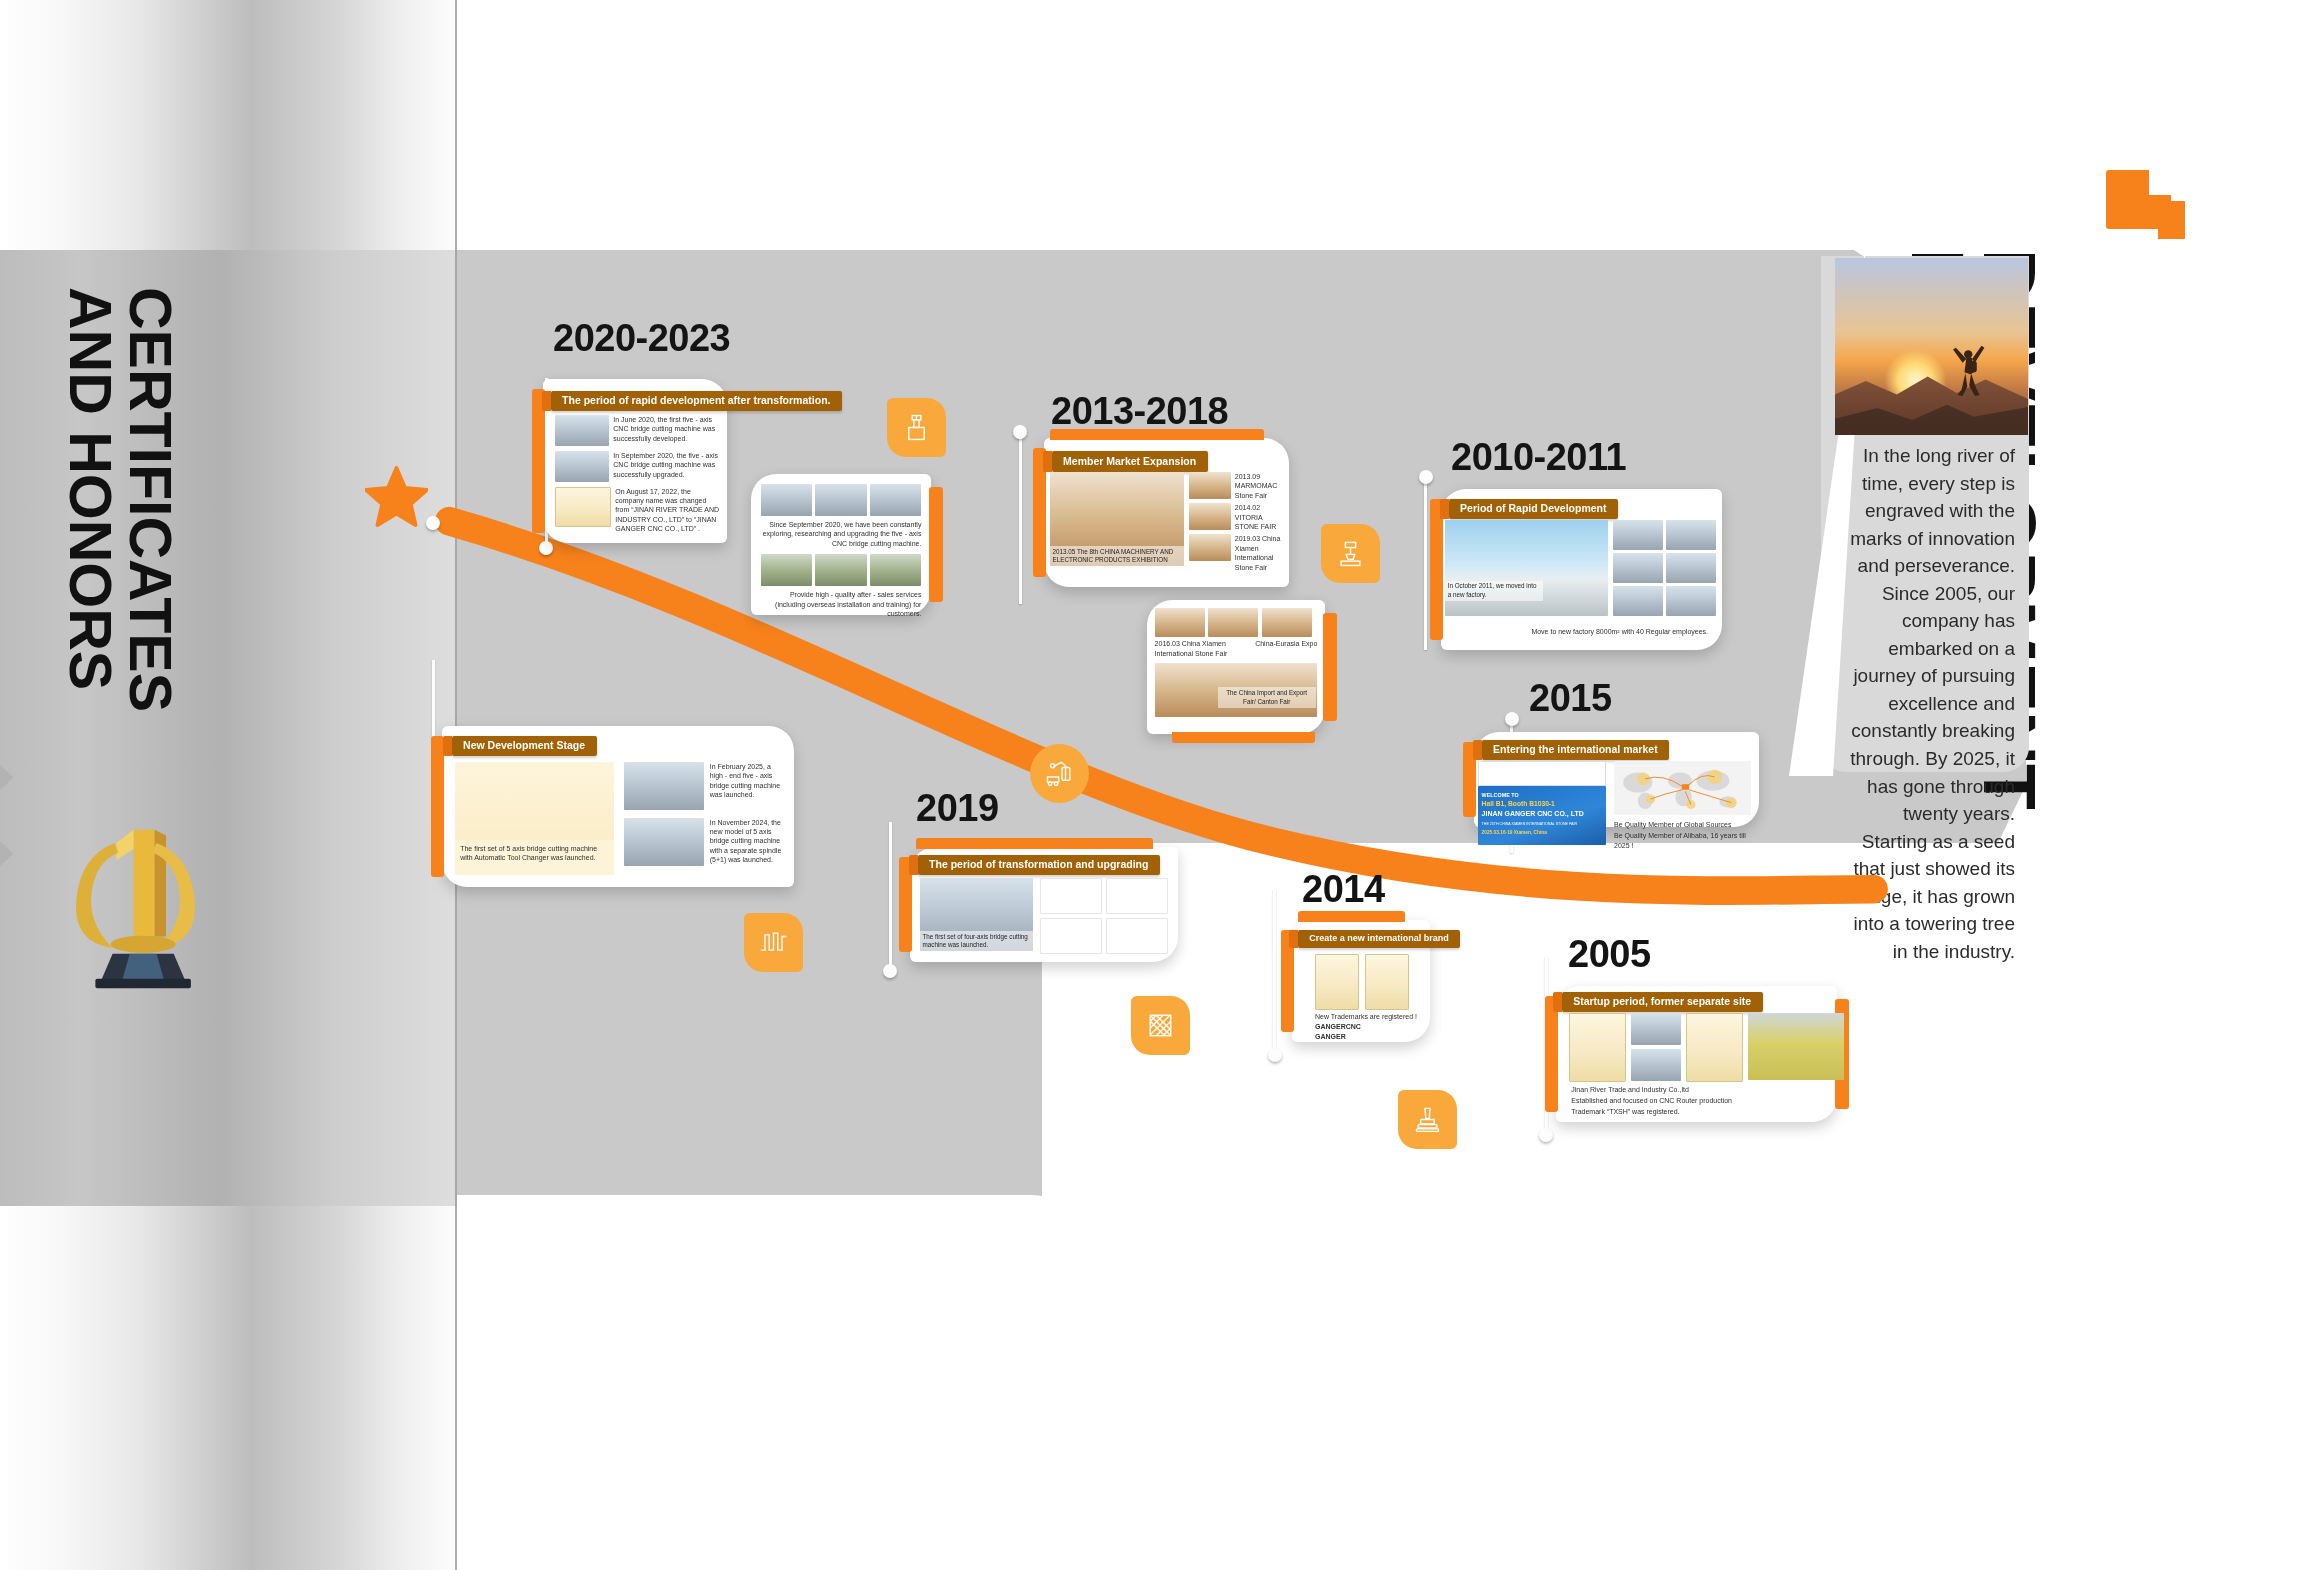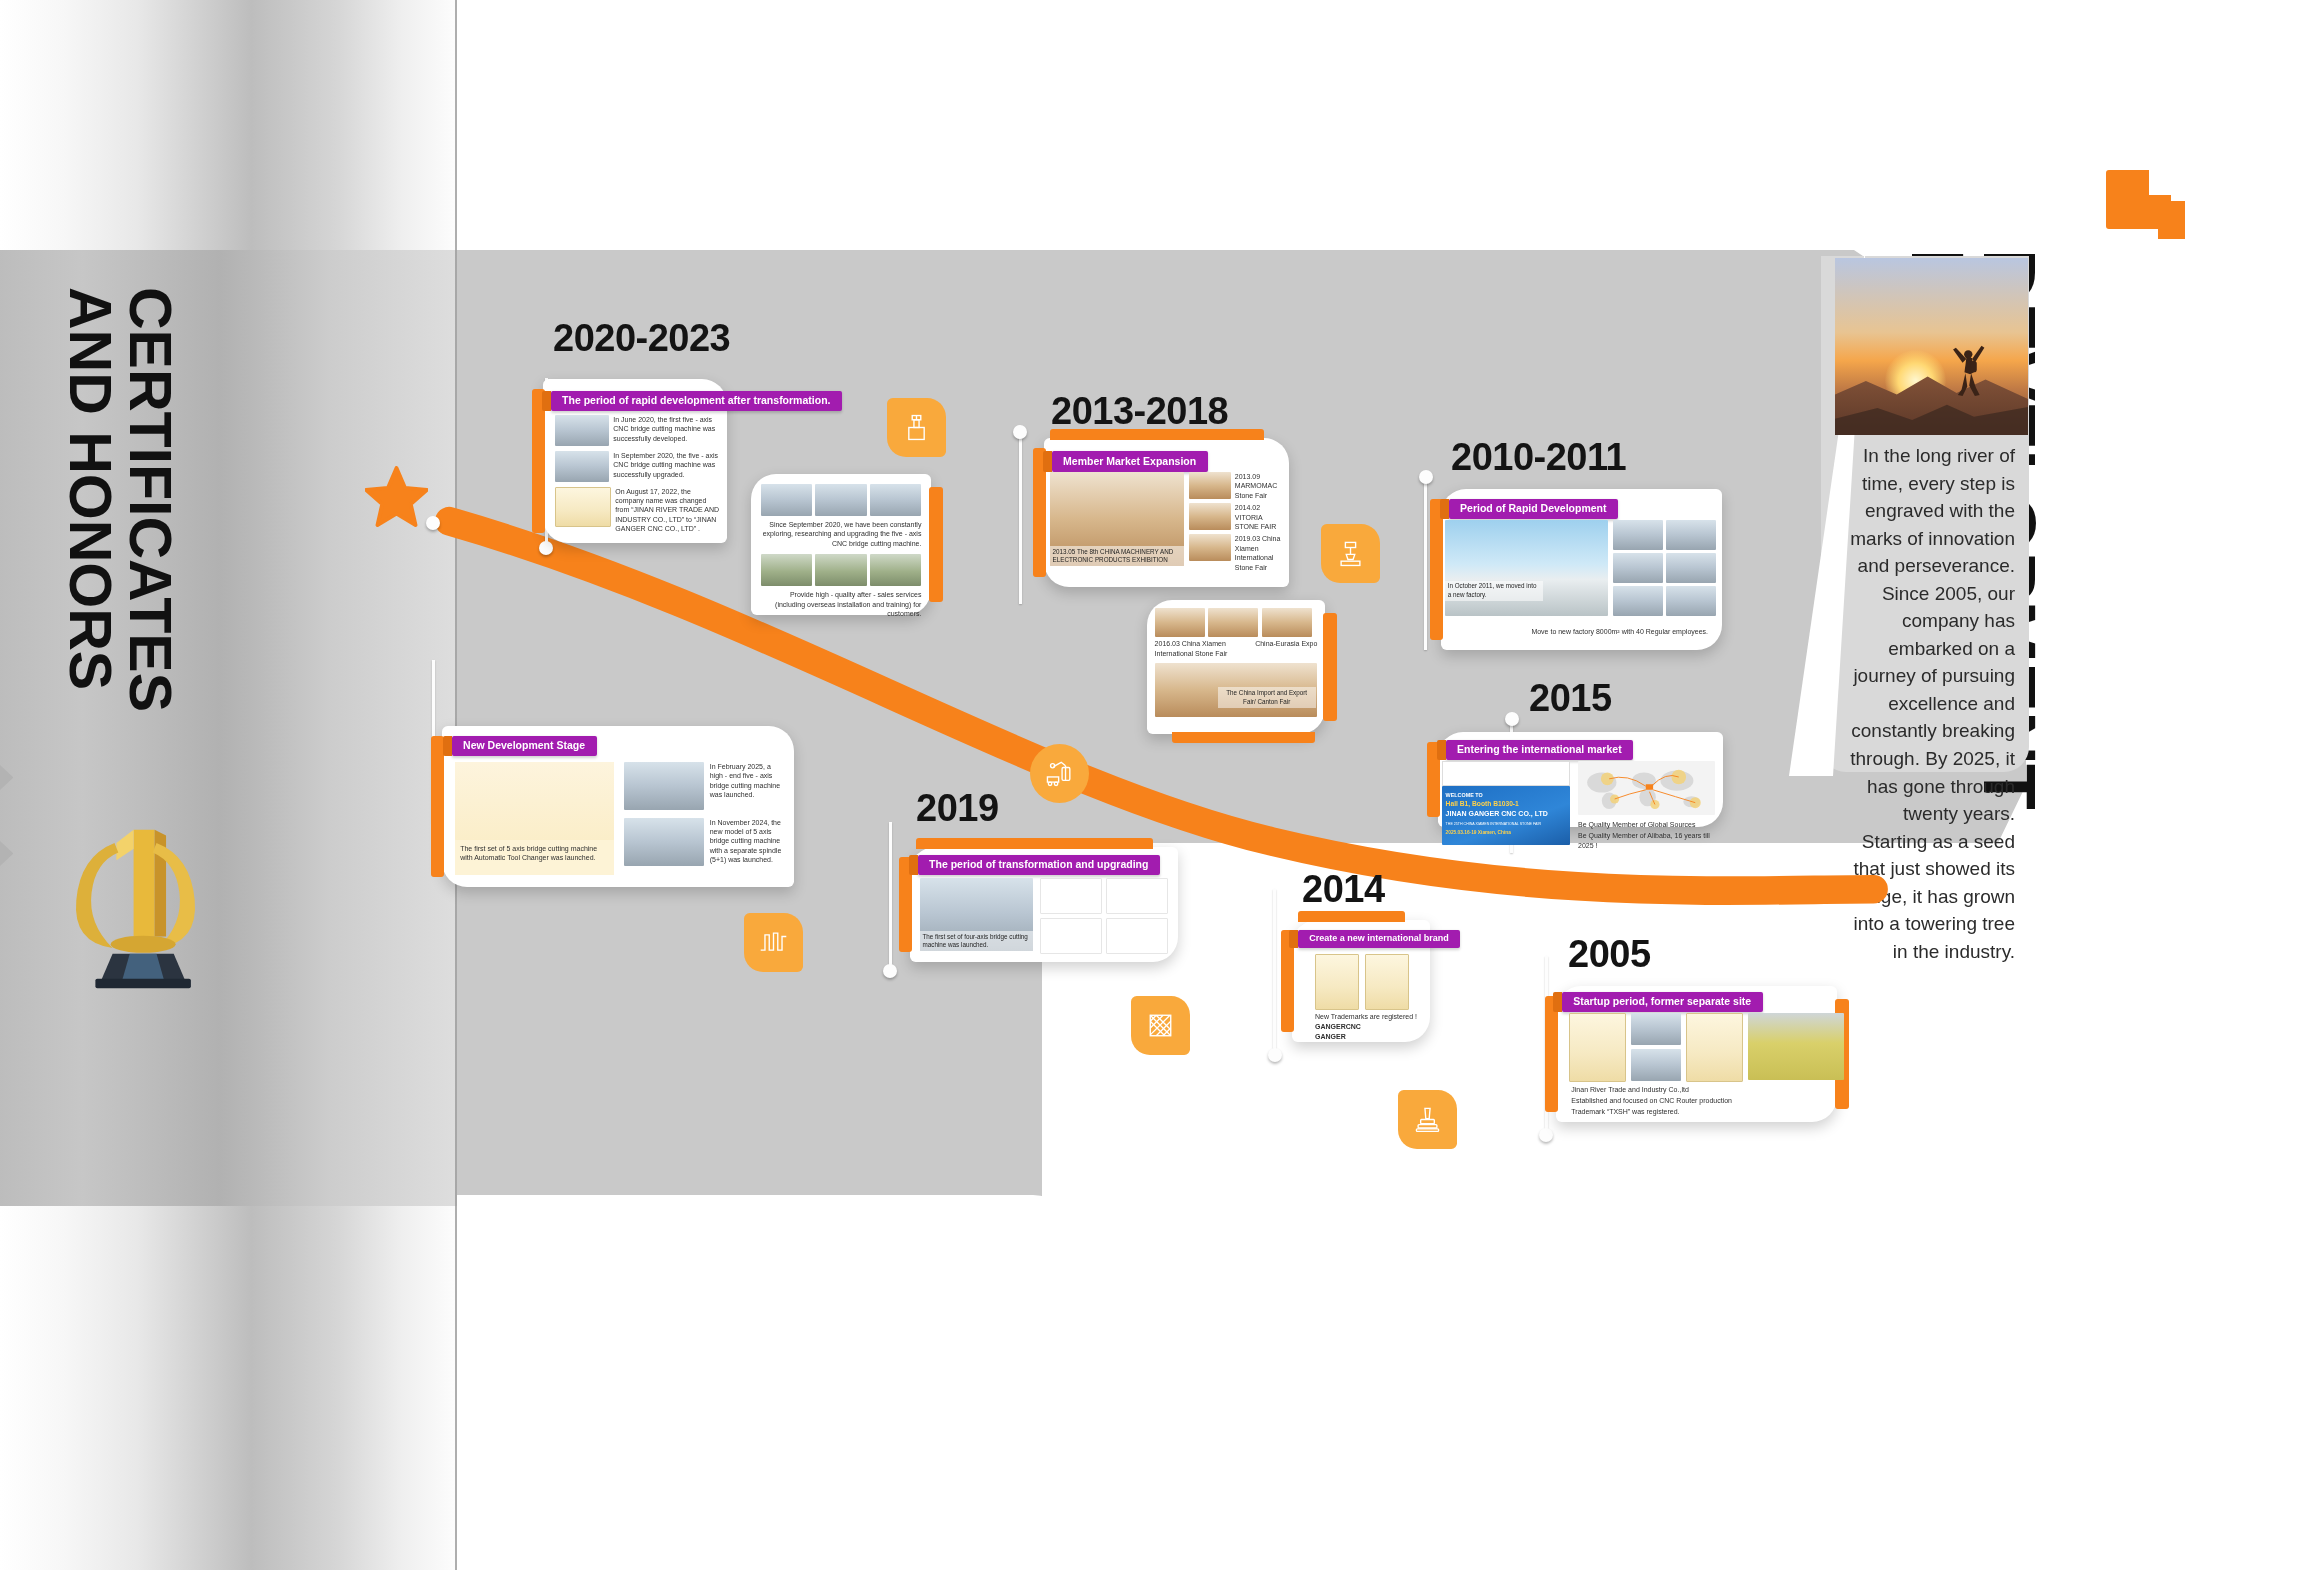--- a/index.html
+++ b/index.html
@@ -54,21 +54,21 @@
   .star{position:absolute;left:365px;top:466px;width:63px;height:61px;}
 
   
   .card{position:absolute;background:#fff;border-radius:5.7px 25px 5.7px 25px;
     box-shadow:0 5.7px 13.4px rgba(0,0,0,.18);}
   .card.alt{border-radius:25px 5.7px 25px 5.7px;}
   .acc-left{position:absolute;left:-11.5px;top:9.6px;width:13.4px;bottom:9.6px;background:#f7821b;border-radius:2.9px;}
   .acc-right{position:absolute;right:-11.5px;top:13.4px;width:13.4px;bottom:13.4px;background:#f7821b;border-radius:2.9px;}
   .acc-top{position:absolute;left:5.7px;right:25px;top:-8.6px;height:10.5px;background:#f7821b;border-radius:2.9px 2.9px 0 0;}
   .acc-bot{position:absolute;left:25px;right:9.6px;bottom:-8.6px;height:10.5px;background:#f7821b;border-radius:0 0 2.9px 2.9px;}
-  .tag{position:absolute;background:#a21caf;color:#fff;font-size:10.5px;font-weight:bold;
+  .tag{position:absolute;background:#a16207;color:#fff;font-size:10.5px;font-weight:bold;
     padding:3.8px 11.5px 4.8px 11.5px;border-radius:1.9px;white-space:nowrap;box-shadow:0 1.9px 2.9px rgba(0,0,0,.18);}
   .tag:after{content:"";position:absolute;left:-8.6px;top:0;width:8.6px;height:100%;
     background:#e06f10;border-radius:1.9px 0 0 1.9px;}
   .year{position:absolute;font-weight:bold;font-size:38px;color:#141414;letter-spacing:-0.5px;line-height:1.02;}
   .cap-sm{font-size:7px;line-height:1.35;color:#2f2f2f;}
   .ph{background:#cfd6dc;border-radius:1px;overflow:hidden;position:relative;}
   .ph.shop{background:linear-gradient(180deg,#d7e2ea 0%,#b9c6d2 48%,#98a5b0 100%);}
   .ph.people{background:linear-gradient(180deg,#cfd9c8 0%,#9fb089 55%,#7d8d6b 100%);}
   .ph.fair{background:linear-gradient(180deg,#efe2cf 0%,#d7b78c 50%,#b98c5b 100%);}
   .ph.cert{background:linear-gradient(180deg,#fdf6df 0%,#f6e9c2 60%,#efdca6 100%);border:1px solid #d8c48a;}
@@ -355,21 +355,21 @@
       <div class="ph shop" style="height:30px;"></div>
       <div class="ph shop" style="height:30px;"></div>
       <div class="ph shop" style="height:30px;"></div>
       <div class="ph shop" style="height:30px;"></div>
       <div class="ph shop" style="height:30px;"></div>
       <div class="ph shop" style="height:30px;"></div>
     </div>
     <div class="cap-sm" style="position:absolute;left:86px;right:9.6px;bottom:13.4px;text-align:center;">Move to new factory 8000m² with 40 Regular employees.</div>
   </div>
 
-  <div class="card alt" style="left:1438px;top:732px;width:285px;height:95px;">
+  <div class="card alt" style="left:1474px;top:732px;width:285px;height:95px;">
     <div class="acc-left"></div>
     <div class="tag" style="left:7.6px;top:7.6px;">Entering the international market</div>
     <div style="position:absolute;left:3.8px;top:29px;width:128px;height:84px;">
       <div style="width:100%;height:25px;background:#fff;border:1px solid #ddd;box-sizing:border-box;"></div>
       <div class="ph blue" style="width:100%;height:59px;position:relative;">
         <div style="position:absolute;left:3.8px;top:4.8px;color:#fff;font-size:5.4px;line-height:1.5;font-weight:bold;">
           <span>WELCOME TO</span><br>
           <span style="color:#ffd24a;font-size:6.7px;">Hall B1, Booth B1030-1</span><br>
           <span style="font-size:7px;">JINAN GANGER CNC CO., LTD</span><br>
           <span style="font-size:3.6px;font-weight:normal;">THE 25TH CHINA XIAMEN INTERNATIONAL STONE FAIR</span><br>

